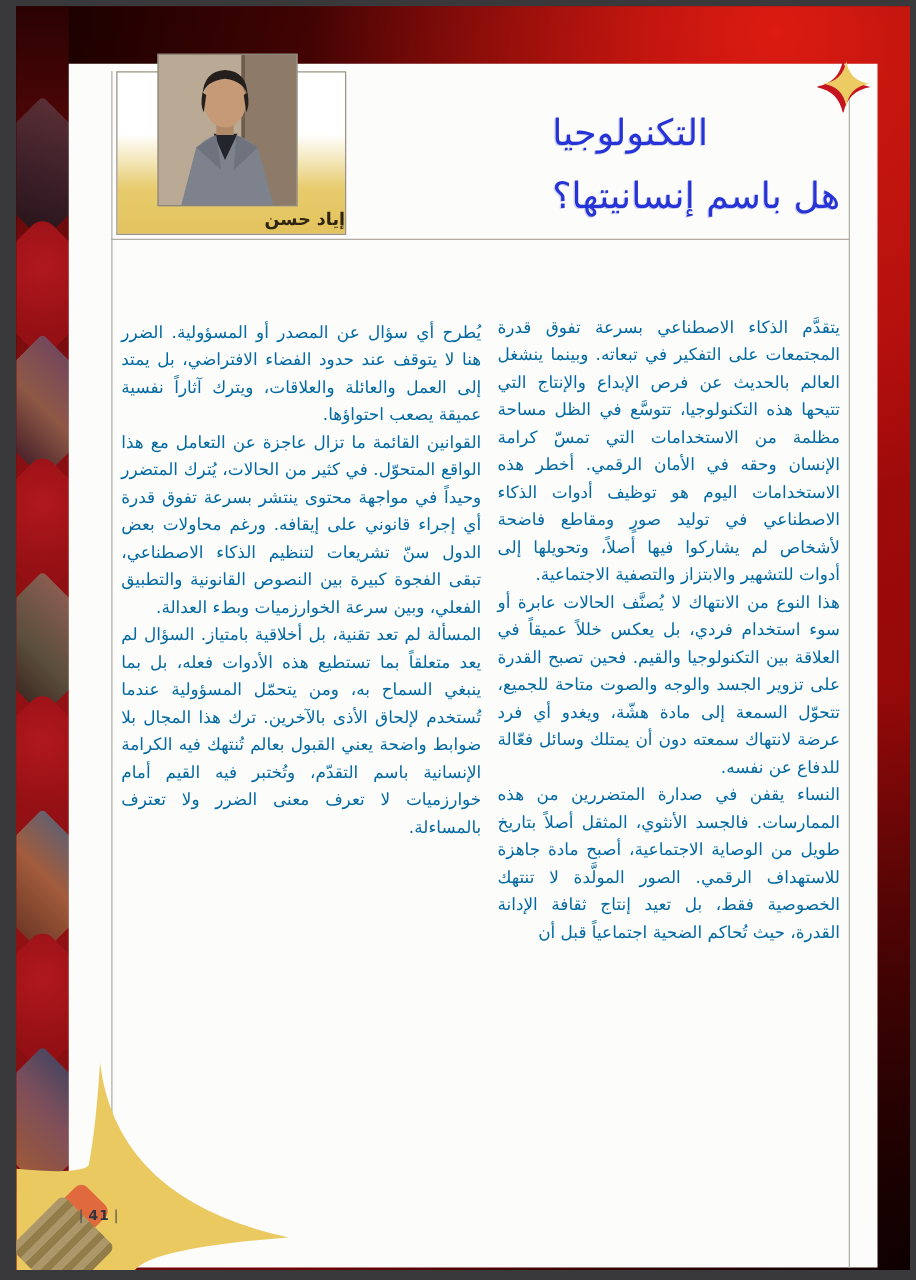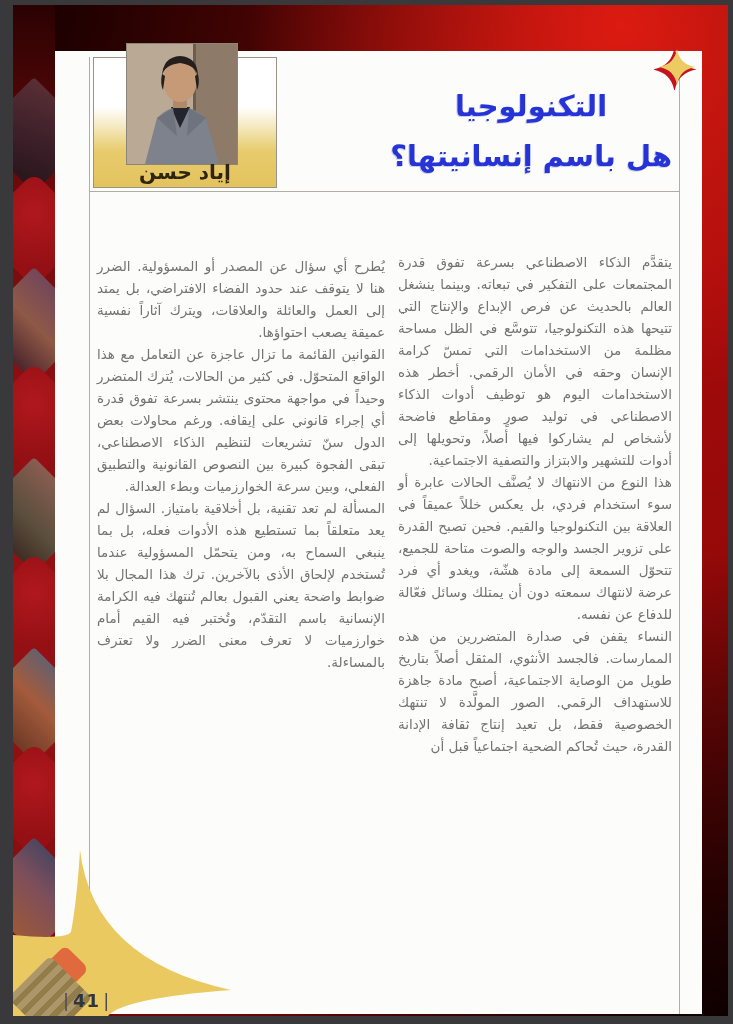--- a/index.html
+++ b/index.html
@@ -46,56 +46,55 @@
     position:absolute;left:38px;top:6px;width:182px;height:129px;
     border:1px solid #9a9488;
     background:linear-gradient(180deg,#ffffff 0%,#ffffff 38%,#f3e6b8 55%,#e7cb6c 72%,#e3c35e 100%);
   }
   .author-photo{
     position:absolute;left:32px;top:-15px;width:110px;height:120px;
     border:1px solid #8b857b;background:#b9a995;
   }
   .author-name{
     position:absolute;left:0;bottom:3px;width:100%;
-    direction:rtl;text-align:center;
-    font-size:20px;font-weight:bold;color:#2f2410;
+    direction:rtl;
+    font-size:14px;font-weight:bold;color:#2f2410;
     font-family:"DejaVu Sans",sans-serif;
   }
   
   .title{
-    position:absolute;right:30px;top:30px;direction:rtl;text-align:center;
-    color:#2633d6;font-weight:bold;font-size:29px;line-height:50px;
+    position:absolute;right:30px;top:30px;direction:rtl;text-align:left;
+    color:#2633d6;font-weight:normal;font-size:29px;line-height:50px;
     text-shadow:-1px 1px 0 rgba(120,130,200,.35);
     font-family:"DejaVu Sans",sans-serif;white-space:nowrap;
   }
   .sparkle{position:absolute;left:599px;top:-7px;width:46px;height:46px;}
   
   .col{
     position:absolute;direction:rtl;text-align:justify;
-    font-size:13.5px;line-height:22px;color:#737373;
+    font-size:13.5px;line-height:22px;color:#0369a1;
     font-family:"DejaVu Sans",sans-serif;
   }
   .col p{margin:0;text-align:justify;text-justify:inter-word;}
   .col-right{left:343px;top:200px;width:274px;}
   .col-left{left:42px;top:204px;width:288px;}
   
   .bottom-orn{position:absolute;left:13px;top:840px;width:707px;height:176px;overflow:hidden;}
   .gold-svg{position:absolute;left:0;top:0;}
   .mini-dia{position:absolute;transform:rotate(45deg);}
   .mini-dia.orange{left:35px;top:112px;width:34px;height:34px;background:#e06a3d;border-radius:7px;}
   .mini-dia.artifact{
     left:7px;top:128px;width:60px;height:60px;border-radius:6px;
     background-color:rgba(120,90,30,.25);background-blend-mode:multiply;
     background-image:repeating-linear-gradient(90deg,#c7b487 0 6px,#a8945f 6px 12px);
   }
   .pnum{
     position:absolute;left:47px;top:126px;
-    font-size:18px;font-weight:bold;color:#2e3540;letter-spacing:1px;
+    font-size:11px;font-weight:bold;color:#2e3540;letter-spacing:1px;
     font-family:"DejaVu Sans",sans-serif;
-    margin-top:24px;
   }
   .pnum .pipe{font-weight:normal;color:#4a4a55;padding:0 3px;}
 </style>
 </head>
 <body>
 
 <div class="red-frame">
   <div class="orn-col">
     <div class="dia photo p1" style="top:89px"></div>
     <div class="dia red" style="top:184px"></div>

